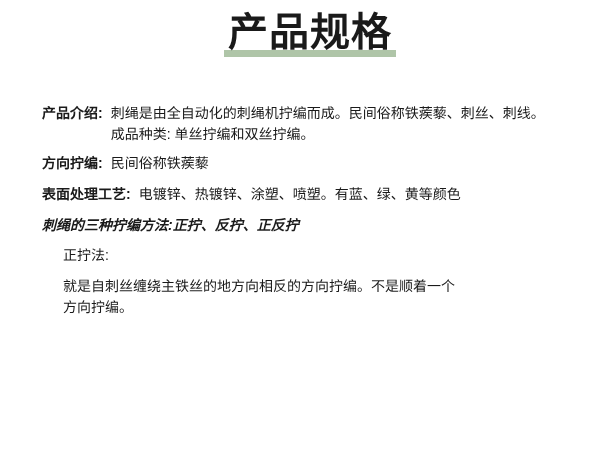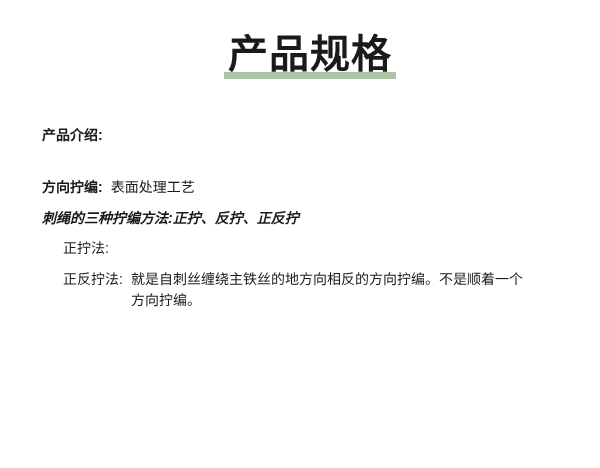--- a/index.html
+++ b/index.html
@@ -8,21 +8,21 @@
     width: 600px;
     height: 468px;
     background: #ffffff;
     color: #1a1a1a;
     font-family: "Liberation Sans", sans-serif;
     font-size: 14px;
     overflow: hidden;
   }
   .title-wrap {
     text-align: center;
-    padding-top: 32px;
+    padding-top: 10px;
     margin-left: 20px;
   }
   .page-title {
     display: inline-block;
     margin: 0;
     font-size: 40px;
     line-height: 1.1;
     font-weight: 800;
     letter-spacing: 1px;
     padding: 0 4px 3px 4px;
@@ -30,21 +30,21 @@
   }
   .content {
     padding: 46px 22px 0 42px;
   }
   .row {
     display: flex;
     align-items: flex-start;
     margin-bottom: 10px;
     line-height: 21px;
   }
-  .row.intro { margin-bottom: 31px; }
+  .row.intro { margin-bottom: 8px; }
   .row .label {
     font-weight: bold;
     white-space: nowrap;
     margin-right: 8px;
     line-height: 21px;
   }
   .row .text {
     white-space: pre-line;
     line-height: 21px;
   }
@@ -59,38 +59,43 @@
 <div class="page">
 
   <div class="title-wrap">
     <h1 class="page-title">产品规格</h1>
   </div>
 
   <div class="content">
 
     <div class="row intro">
       <span class="label">产品介绍:</span>
+      <div class="text">刺绳是由全自动化的刺绳机拧编而成。民间俗称铁蒺藜、刺丝、刺线。
+成品种类: 单丝拧编和双丝拧编。</div>
     </div>
 
     <div class="row">
       <span class="label">方向拧编:</span>
-      <div class="text">表面处理工艺</div>
+      <div class="text">民间俗称铁蒺藜</div>
     </div>
 
+    <div class="row">
+      <span class="label">表面处理工艺:</span>
+      <div class="text">电镀锌、热镀锌、涂塑、喷塑。有蓝、绿、黄等颜色</div>
+    </div>
 
 
     <div class="row heading">
       <span class="label">刺绳的三种拧编方法:正拧、反拧、正反拧</span>
     </div>
 
     <div class="row method">
       <span class="label">正拧法:</span>
     </div>
 
 
     <div class="row method">
-      <span class="label">正反拧法:</span>
       <div class="text">就是自刺丝缠绕主铁丝的地方向相反的方向拧编。不是顺着一个
 方向拧编。</div>
     </div>
 
   </div>
 </div>
 
 </body></html>

